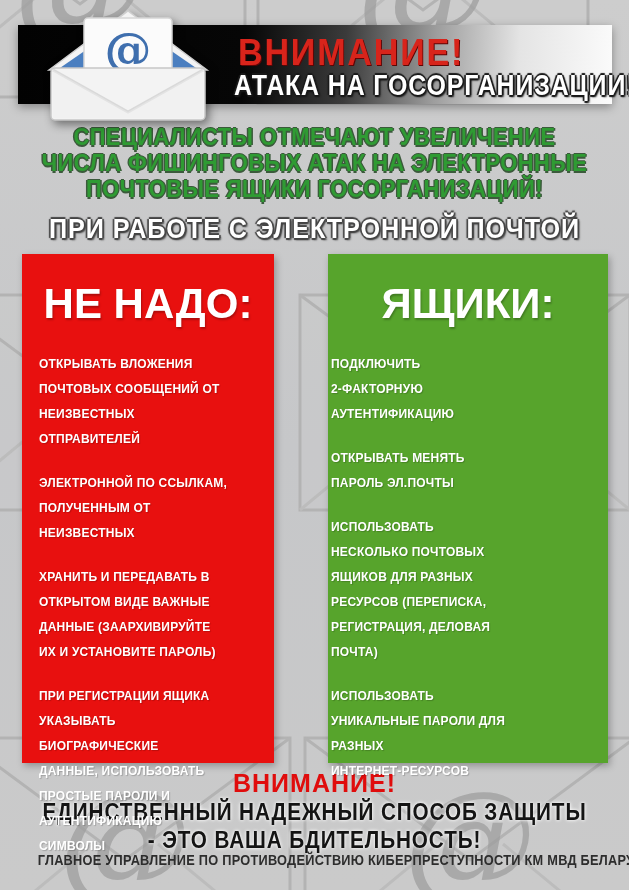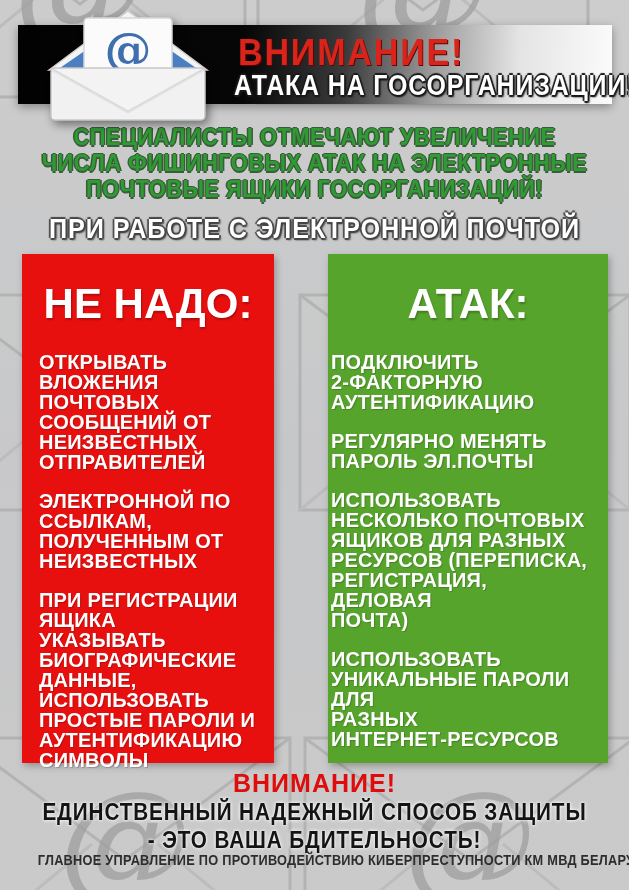--- a/index.html
+++ b/index.html
@@ -50,21 +50,21 @@
   .panel { position:absolute; top:254px; height:509px; z-index:2; box-shadow:2px 3px 7px rgba(0,0,0,.28); }
   .panel-dont { left:22px; width:252px; background:#e8100f; }
   .panel-do   { left:328px; width:280px; background:#57a42c; }
   .panel h2 {
     margin:26px 0 0; text-align:center; font-size:42px; font-weight:bold; color:#ffffff;
     text-shadow:1px 2px 2px rgba(0,0,0,.25);
   }
   .panel .items { padding:24px 16px 0 17px; }
   .panel-do .items { padding-left:3px; }
   .item {
-    font-size:20px; font-weight:bold; color:#ffffff; line-height:20px;
+    font-size:12px; font-weight:bold; color:#ffffff; line-height:25px;
     white-space:pre-line; margin-bottom:19px; letter-spacing:0.2px;
     text-shadow:1px 1px 1px rgba(0,0,0,.2);
   }
   
   .bottom-alert {
     position:absolute; left:0; top:769px; width:100%; z-index:1;
     text-align:center; font-size:25px; font-weight:bold; color:#e00c0c; letter-spacing:1px;
   }
   .bottom-message {
     position:absolute; left:0; top:798px; width:100%; z-index:1;
@@ -127,37 +127,41 @@
   <section class="panel panel-dont" style="background: rgb(232, 16, 15);">
     <h2>НЕ НАДО:</h2>
     <div class="items">
       <div class="item">ОТКРЫВАТЬ ВЛОЖЕНИЯ
 ПОЧТОВЫХ СООБЩЕНИЙ ОТ
 НЕИЗВЕСТНЫХ
 ОТПРАВИТЕЛЕЙ</div>
       <div class="item">ЭЛЕКТРОННОЙ ПО ССЫЛКАМ,
 ПОЛУЧЕННЫМ ОТ
 НЕИЗВЕСТНЫХ</div>
+      <div class="item">ХРАНИТЬ И ПЕРЕДАВАТЬ В
+ОТКРЫТОМ ВИДЕ ВАЖНЫЕ
+ДАННЫЕ (ЗААРХИВИРУЙТЕ
+ИХ И УСТАНОВИТЕ ПАРОЛЬ)</div>
       <div class="item">ПРИ РЕГИСТРАЦИИ ЯЩИКА
 УКАЗЫВАТЬ
 БИОГРАФИЧЕСКИЕ
 ДАННЫЕ, ИСПОЛЬЗОВАТЬ
 ПРОСТЫЕ ПАРОЛИ И
 АУТЕНТИФИКАЦИЮ
 СИМВОЛЫ</div>
     </div>
   </section>
 
   <section class="panel panel-do" style="background: rgb(87, 164, 44);">
-    <h2>АТАК:</h2>
+    <h2>ЯЩИКИ:</h2>
     <div class="items">
       <div class="item">ПОДКЛЮЧИТЬ
 2-ФАКТОРНУЮ
 АУТЕНТИФИКАЦИЮ</div>
-      <div class="item">РЕГУЛЯРНО МЕНЯТЬ
+      <div class="item">ОТКРЫВАТЬ МЕНЯТЬ
 ПАРОЛЬ ЭЛ.ПОЧТЫ</div>
       <div class="item">ИСПОЛЬЗОВАТЬ
 НЕСКОЛЬКО ПОЧТОВЫХ
 ЯЩИКОВ ДЛЯ РАЗНЫХ
 РЕСУРСОВ (ПЕРЕПИСКА,
 РЕГИСТРАЦИЯ, ДЕЛОВАЯ
 ПОЧТА)</div>
       <div class="item">ИСПОЛЬЗОВАТЬ
 УНИКАЛЬНЫЕ ПАРОЛИ ДЛЯ
 РАЗНЫХ

